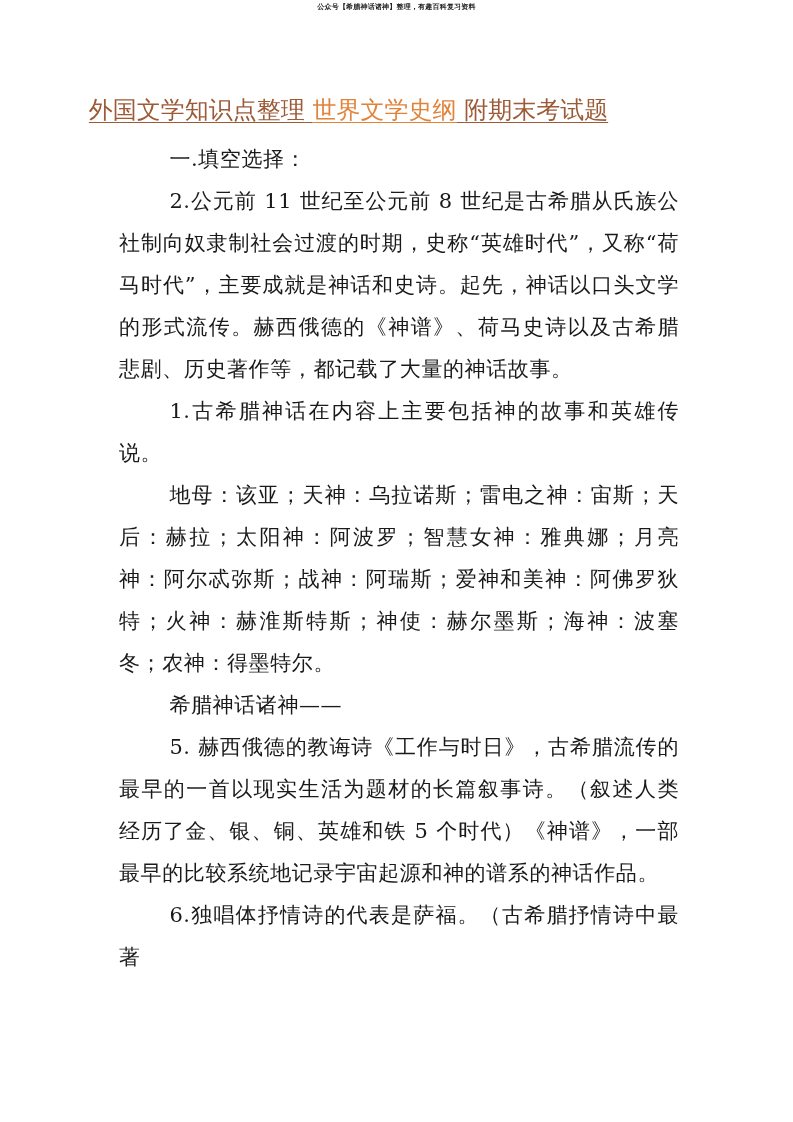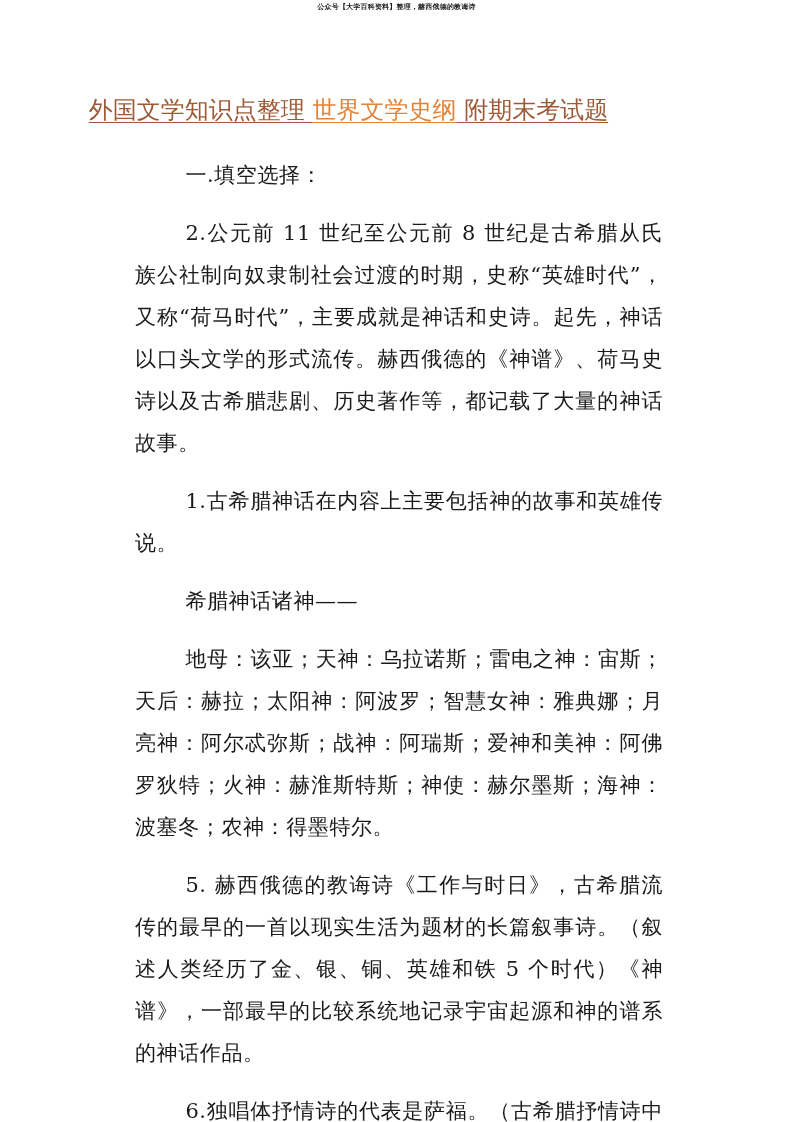--- a/index.html
+++ b/index.html
@@ -50,35 +50,35 @@
     .content {
       position: absolute;
       top: 138px;
       left: 119px;
       width: 560px;
       font-size: 21px;
       line-height: 42px;
       letter-spacing: 0.6px;
     }
     .para {
-      margin: 16px;
+      margin: 0;
       text-indent: 2.4em;
       text-align: justify;
     }
   </style>
 </head>
 <body>
 
-<div class="top-banner">公众号【大学百科资料】整理，赫西俄德的教诲诗</div>
+<div class="top-banner">公众号【希腊神话诸神】整理，有趣百科复习资料</div>
 
 <div class="page-title">
   <span class="title-seg" style="color:#9c5a36; text-decoration-color:#9c5a36;">外国文学知识点整理</span><span class="title-gap" style="text-decoration-color:#9c5a36;">&nbsp;</span><span class="title-seg" style="color:#e0843c; text-decoration-color:#e0843c;">世界文学史纲</span><span class="title-gap" style="text-decoration-color:#9c5a36;">&nbsp;</span><span class="title-seg" style="color:#9c5a36; text-decoration-color:#9c5a36;">附期末考试题</span>
 </div>
 
 <div class="content">
   <p class="para">一.填空选择：</p>
   <p class="para">2.公元前 11 世纪至公元前 8 世纪是古希腊从氏族公社制向奴隶制社会过渡的时期，史称“英雄时代”，又称“荷马时代”，主要成就是神话和史诗。起先，神话以口头文学的形式流传。赫西俄德的《神谱》、荷马史诗以及古希腊悲剧、历史著作等，都记载了大量的神话故事。</p>
   <p class="para">1.古希腊神话在内容上主要包括神的故事和英雄传说。</p>
+  <p class="para">地母：该亚；天神：乌拉诺斯；雷电之神：宙斯；天后：赫拉；太阳神：阿波罗；智慧女神：雅典娜；月亮神：阿尔忒弥斯；战神：阿瑞斯；爱神和美神：阿佛罗狄特；火神：赫淮斯特斯；神使：赫尔墨斯；海神：波塞冬；农神：得墨特尔。</p>
   <p class="para">希腊神话诸神——</p>
-  <p class="para">地母：该亚；天神：乌拉诺斯；雷电之神：宙斯；天后：赫拉；太阳神：阿波罗；智慧女神：雅典娜；月亮神：阿尔忒弥斯；战神：阿瑞斯；爱神和美神：阿佛罗狄特；火神：赫淮斯特斯；神使：赫尔墨斯；海神：波塞冬；农神：得墨特尔。</p>
   <p class="para">5. 赫西俄德的教诲诗《工作与时日》，古希腊流传的最早的一首以现实生活为题材的长篇叙事诗。（叙述人类经历了金、银、铜、英雄和铁 5 个时代）《神谱》，一部最早的比较系统地记录宇宙起源和神的谱系的神话作品。</p>
   <p class="para">6.独唱体抒情诗的代表是萨福。（古希腊抒情诗中最著</p>
 </div>
 
 </body></html>

